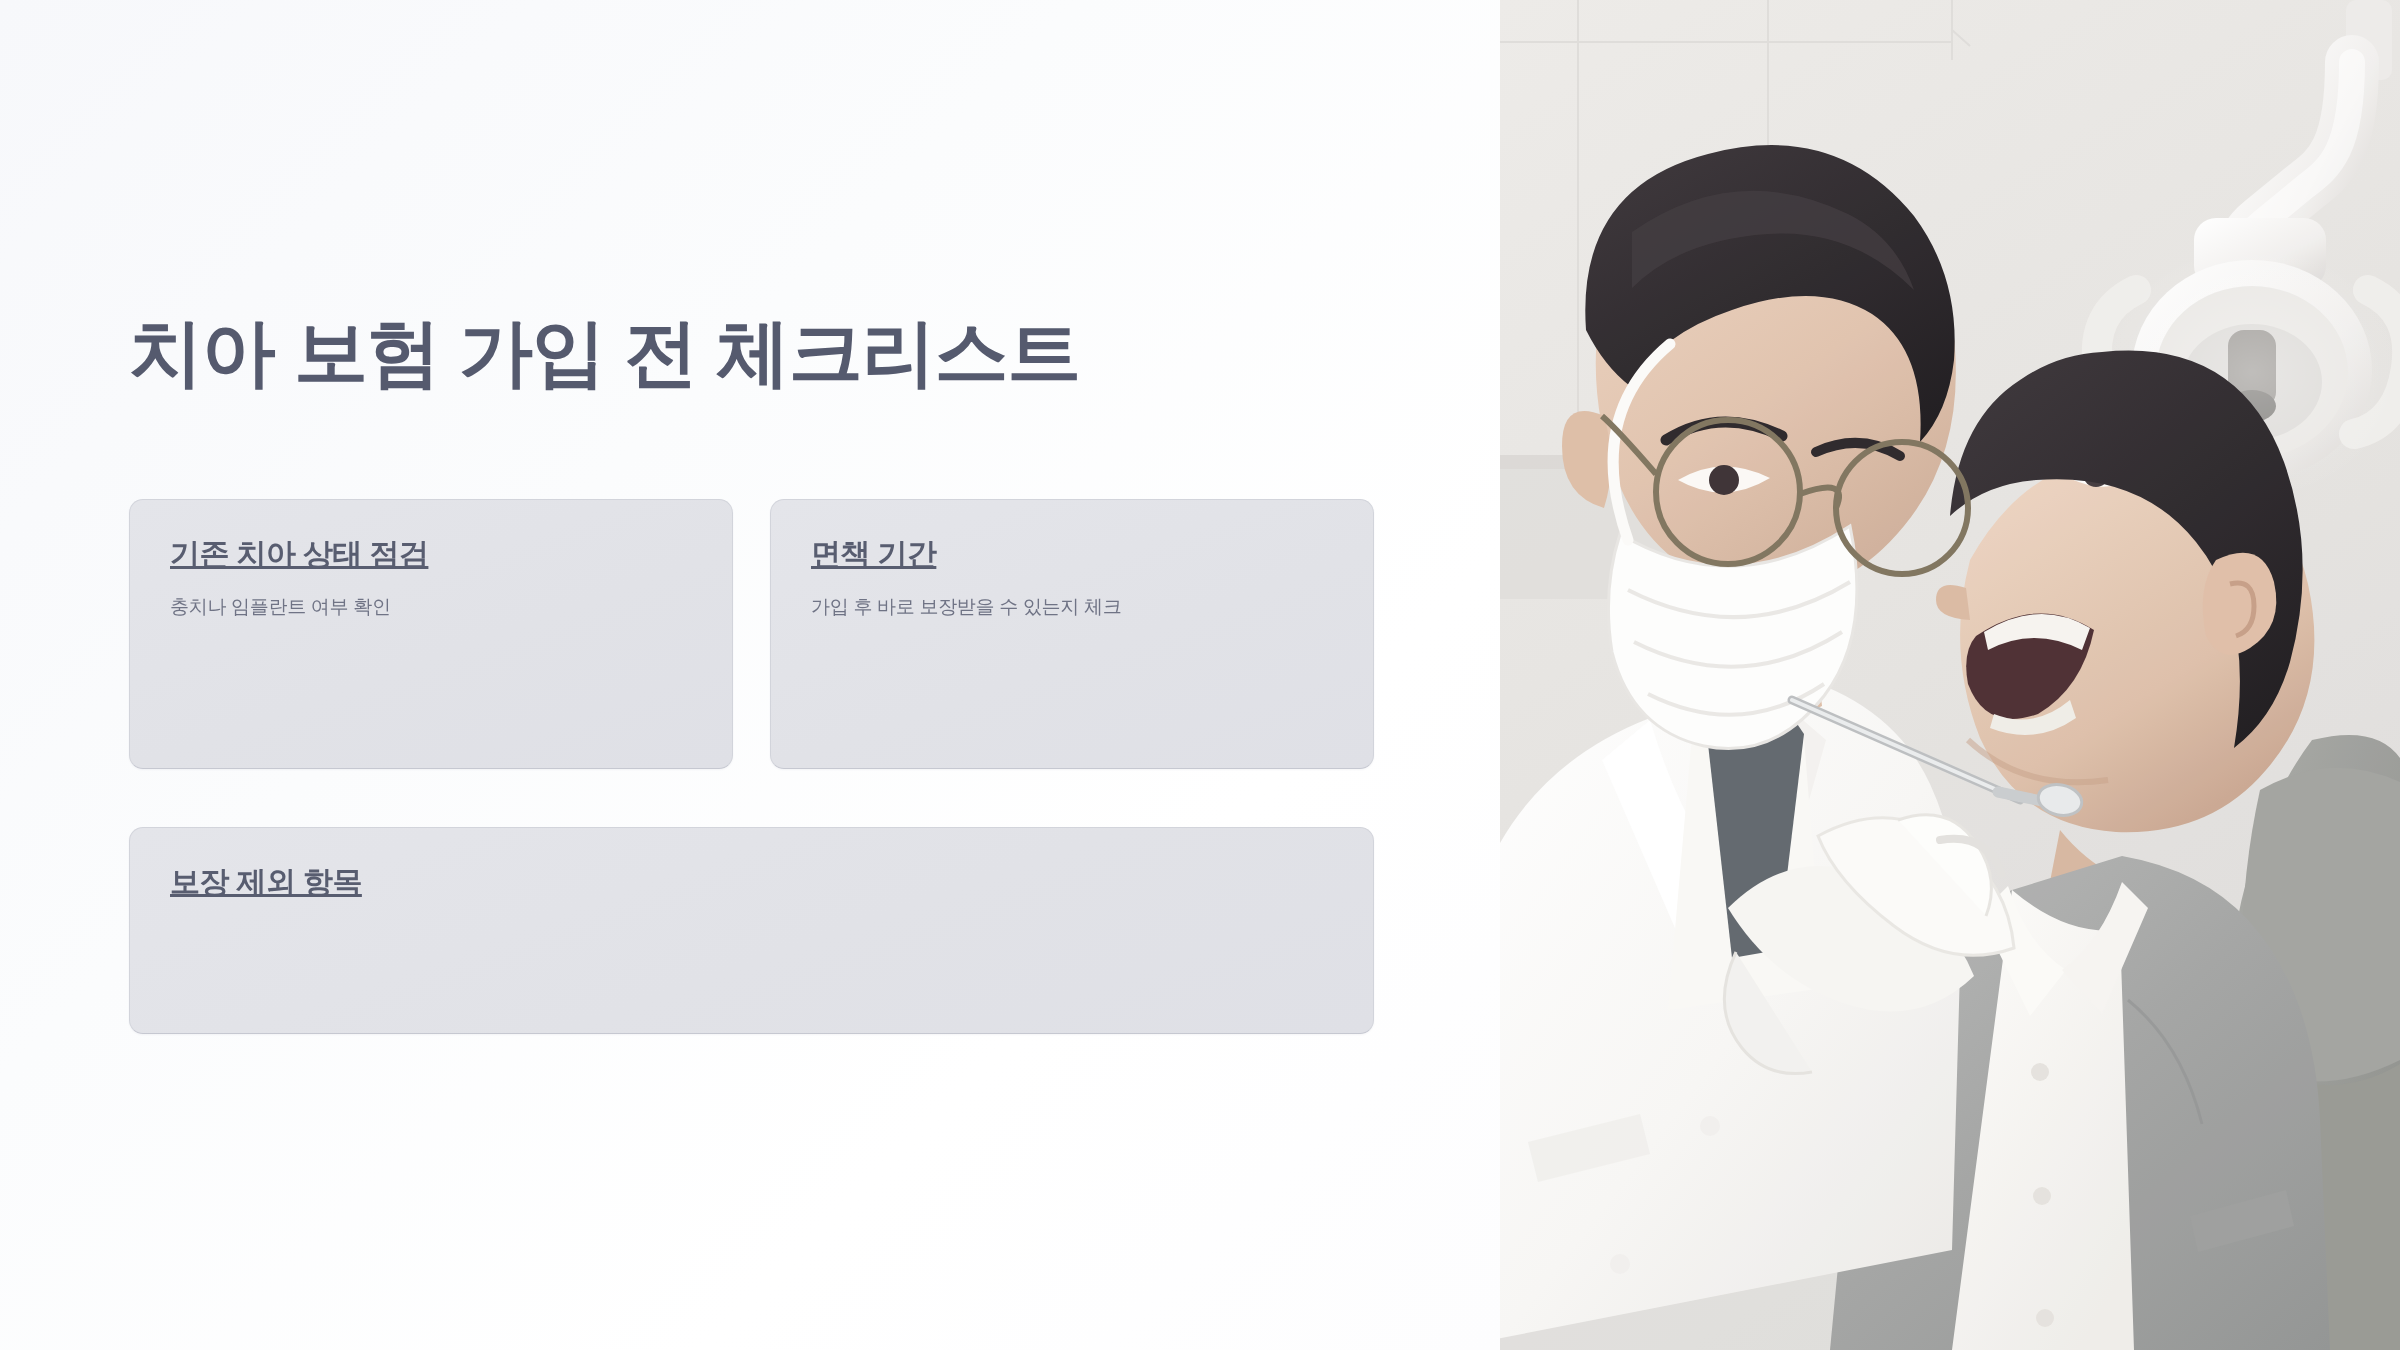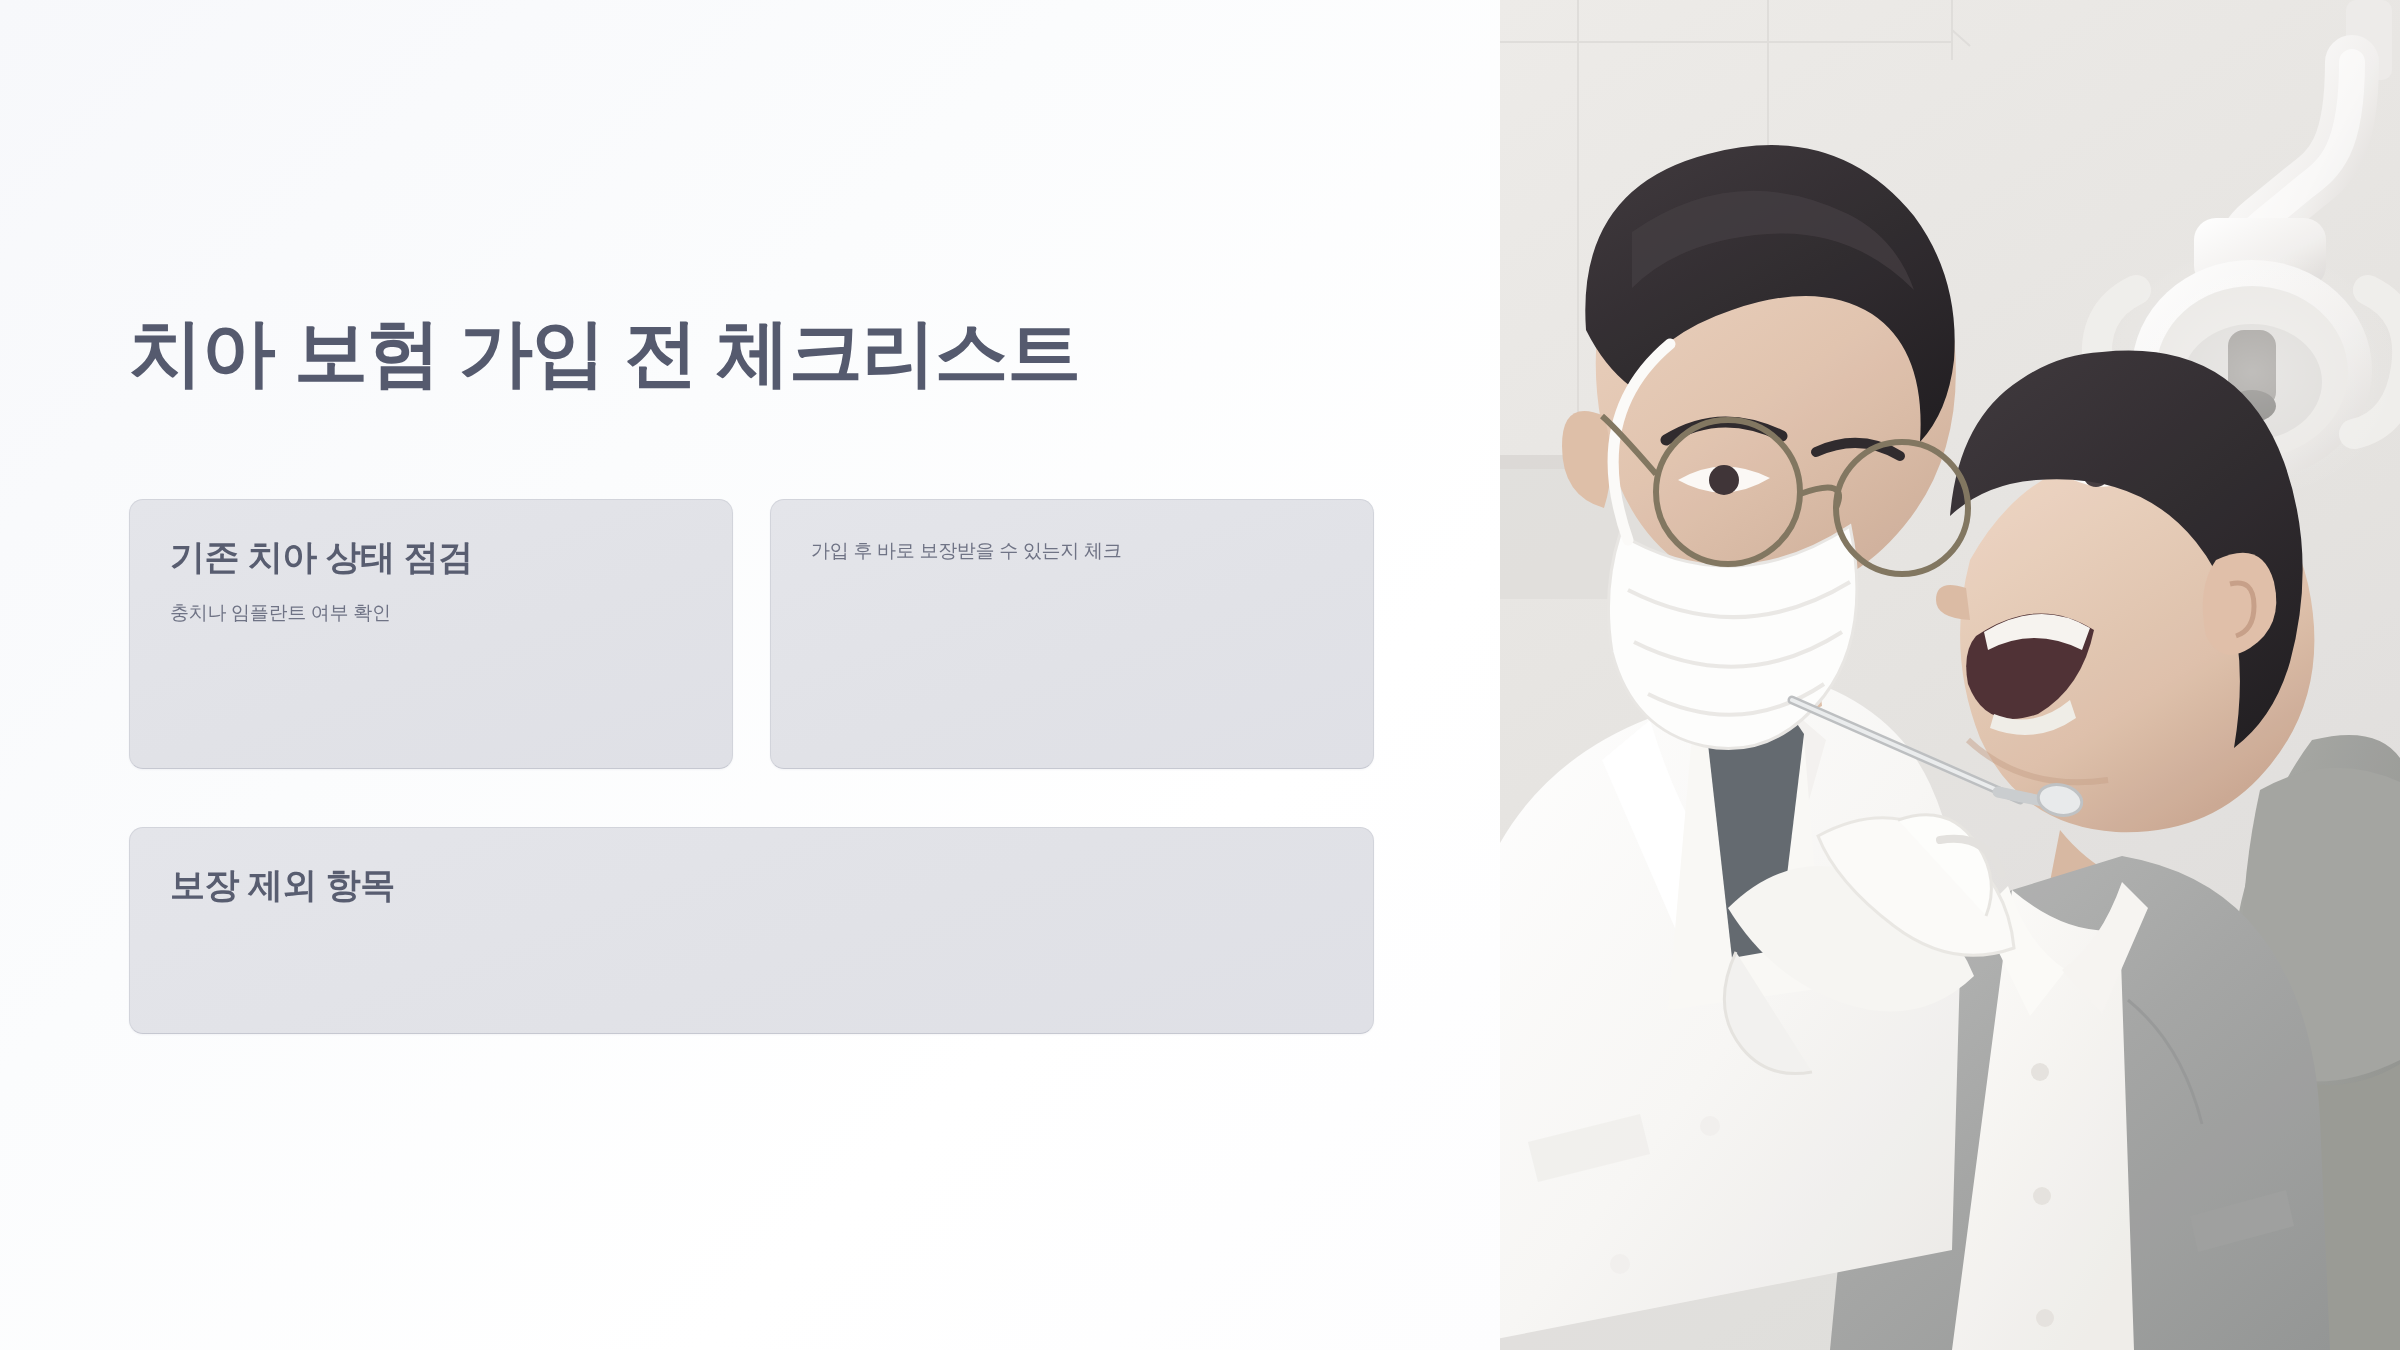--- a/index.html
+++ b/index.html
@@ -82,25 +82,26 @@
   }
 
   .card.full {
     width: 1245px;
     min-height: 207px;
     margin-top: 20px;
   }
 
   .card-title {
     margin: 0 0 20px 0;
-    font-size: 35px;
+    font-size: 30px;
     line-height: 1.2;
     font-weight: 700;
     letter-spacing: -0.6px;
     color: #585d70;
+    text-decoration: underline;
   }
 
   .card-desc {
     margin: 0;
     font-size: 19px;
     line-height: 1.62;
     font-weight: 400;
     letter-spacing: -0.3px;
     color: #6f7385;
   }
@@ -132,20 +133,21 @@
       <h1 class="page-title">치아 보험 가입 전 체크리스트</h1>
 
       <div class="card-grid">
 
         <div class="card half">
           <h2 class="card-title">기존 치아 상태 점검</h2>
           <p class="card-desc">충치나 임플란트 여부 확인</p>
         </div>
 
         <div class="card half">
+          <h2 class="card-title">면책 기간</h2>
           <p class="card-desc">가입 후 바로 보장받을 수 있는지 체크</p>
         </div>
 
         <div class="card full">
           <h2 class="card-title">보장 제외 항목</h2>
         </div>
 
       </div>
     </div>
   </section>

